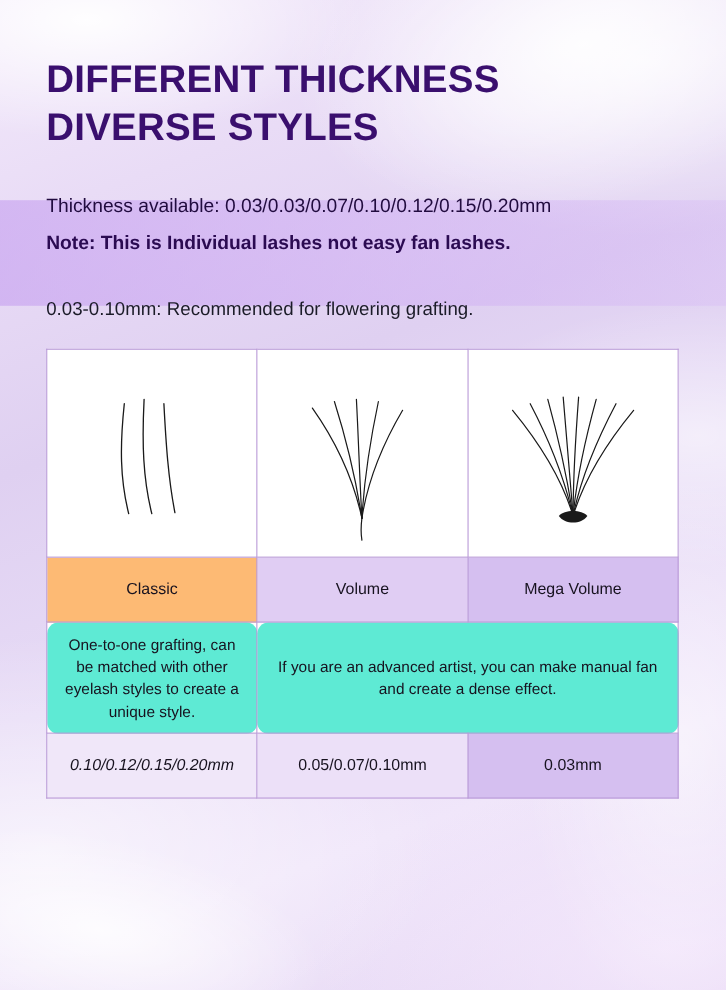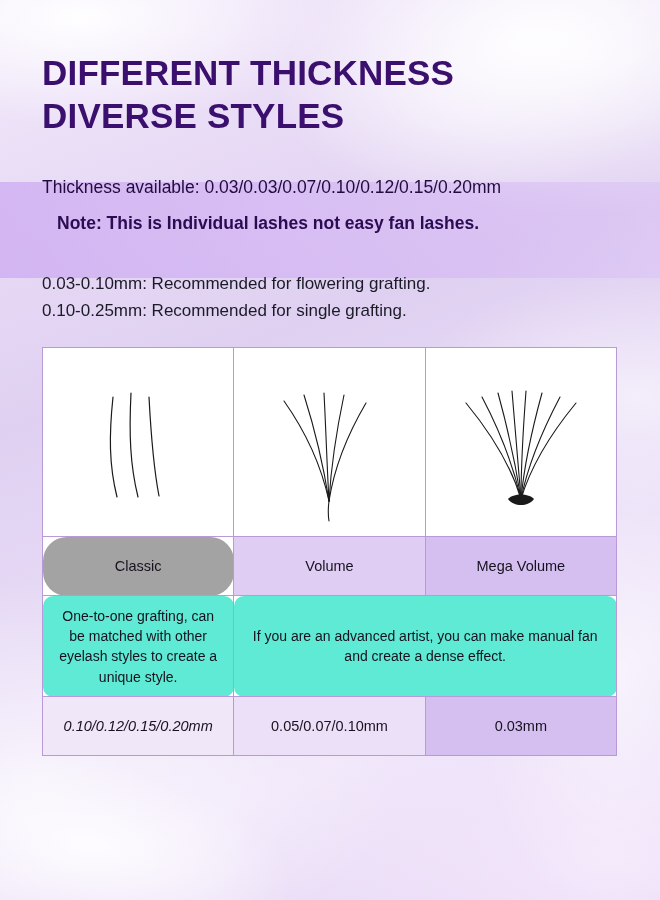--- a/index.html
+++ b/index.html
@@ -80,21 +80,21 @@
   }
   .band-line1 {
     color: #210b3f;
     font-size: 17.5px;
     margin: 0 0 12px 0;
   }
   .band-line2 {
     color: #2b0b52;
     font-size: 17.5px;
     font-weight: bold;
-    margin: 15px;
+    margin: 0;
   }
   .notes {
     margin-top: 40px;
   }
   .notes p {
     margin: 0 0 7px 0;
     color: #1b1b28;
     font-size: 17px;
   }
   .table {
@@ -115,21 +115,21 @@
     padding: 0;
     text-align: center;
   }
   .lash-cell svg { display: block; margin: 0 auto; }
   .name-cell {
     height: 56px;
     text-align: center;
     font-size: 14.5px;
     color: #17121f;
   }
-  .name-classic { background: #a3a3a3; border-radius: 24px; }
+  .name-classic { background: #fdba74; }
   .name-volume  { background: #e0cdf3; }
   .name-mega    { background: #d5bff0; }
   .desc-cell {
     height: 88px;
     text-align: center;
     font-size: 14px;
     color: #17121f;
     line-height: 1.45;
     padding: 6px 12px;
     background: #5eead4;
@@ -163,21 +163,20 @@
     <span class="l2">DIVERSE STYLES</span>
   </h1>
 
   <div class="band-text">
     <p class="band-line1">Thickness available: 0.03/0.03/0.07/0.10/0.12/0.15/0.20mm</p>
     <p class="band-line2">Note: This is Individual lashes not easy fan lashes.</p>
   </div>
 
   <div class="notes">
     <p>0.03-0.10mm: Recommended for flowering grafting.</p>
-    <p>0.10-0.25mm: Recommended for single grafting.</p>
   </div>
 
   <table class="table">
     <tbody>
         <tr>
       <td class="lash-cell">
         <svg width="190" height="186" viewBox="0 0 190 186">
           <g fill="none" stroke="#1a1a1a" stroke-width="1.2" stroke-linecap="round">
             <path d="M70 48 C 66 86, 66 116, 74 148"></path>
             <path d="M88 44 C 86 84, 87 116, 95 148"></path>

